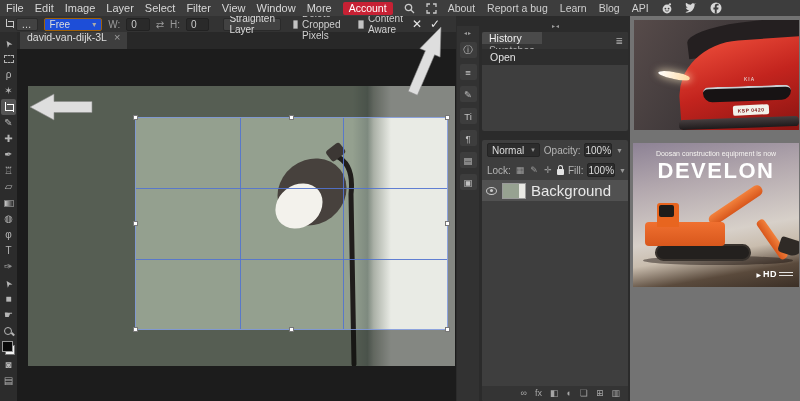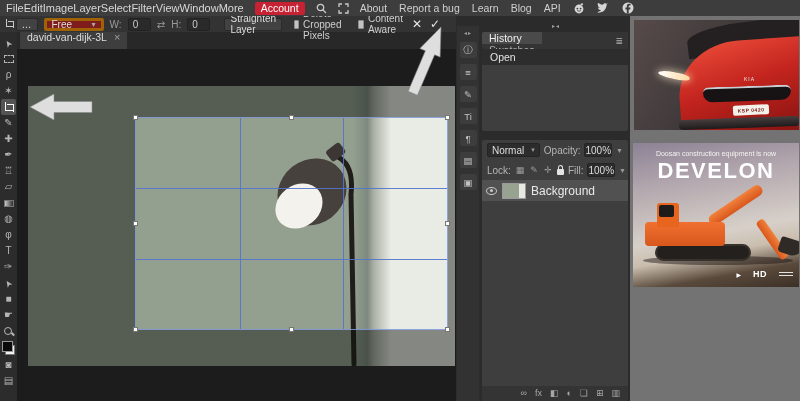--- a/index.html
+++ b/index.html
@@ -16,21 +16,21 @@
   .mb-icon{display:flex;align-items:center;color:#c9c9c9;}
   .mb-right{margin-left:auto;display:flex;align-items:center;gap:12px;margin-right:172px;justify-content:center;}
   .mb-link{color:#cfcfcf;white-space:nowrap;font-size:10.5px;}
   .soc{display:flex;align-items:center;}
 
   
   .optionsbar{position:absolute;left:0;top:16px;width:456px;height:16px;background:#333;
               display:flex;align-items:center;gap:6px;padding:0 4px;z-index:25;font-size:10px;}
   .opt-btn{background:#424242;border:1px solid #2a2a2a;border-radius:2px;height:13px;
            display:flex;align-items:center;padding:0 5px;color:#ddd;}
-  .opt-select{background:#7f1d1d;border:3px solid #a16207;border-radius:2px;height:13px;width:96px;
+  .opt-select{background:#1d4ed8;border:1px solid #a16207;border-radius:2px;height:13px;width:96px;
               display:flex;align-items:center;padding:0 5px;color:#ddd;}
   .opt-select::after{content:"▾";margin-left:auto;color:#aaa;font-size:8px;}
   .opt-label{color:#9a9a9a;}
   .opt-input{background:#2a2a2a;border:1px solid #222;border-radius:2px;height:13px;width:34px;
              display:flex;align-items:center;padding:0 4px;color:#ccc;}
   .chk{display:flex;align-items:center;gap:4px;color:#cfcfcf;}
   .chk .box{width:9px;height:9px;background:#c3c3c3;border:1px solid #8d8d8d;border-radius:1px;}
   .confirm-group{margin-left:auto;display:flex;align-items:center;gap:8px;margin-right:12px;}
   .x-glyph{color:#e8e8e8;font-size:12px;font-weight:bold;}
   .ok-glyph{color:#e8e8e8;font-size:12px;font-weight:bold;}
@@ -128,21 +128,21 @@
   .lk{color:#9d9d9d;font-size:9px;display:flex;align-items:center;justify-content:center;width:10px;}
   .g-lock{position:relative;width:7px;height:6px;background:#e3e3e3;border-radius:1px;margin-top:3px;}
   .g-lock::before{content:"";position:absolute;left:1px;top:-4px;width:3px;height:4px;
         border:1px solid #e3e3e3;border-bottom:none;border-radius:3px 3px 0 0;}
   .layer-row{height:21px;display:flex;align-items:center;gap:5px;padding:0 4px;flex:0 0 21px;}
   .layer-row.selected{background:#515151;}
   .eye{position:relative;width:11px;height:8px;border:1px solid #c9c9c9;border-radius:50%;}
   .eye::after{content:"";position:absolute;left:3px;top:1.5px;width:3px;height:3px;background:#c9c9c9;border-radius:50%;}
   .thumb{width:24px;height:16px;border:1px solid #9a9a9a;
          background:linear-gradient(to right,#97a291 0%,#97a291 72%,#e9e9e4 72%,#e9e9e4 100%);}
-  .layer-name{color:#e8e8e8;font-size:12px;}
+  .layer-name{color:#e8e8e8;font-size:15px;}
   .lp-body{flex:1;}
   .lp-bottom{height:15px;background:#343434;display:flex;align-items:center;justify-content:flex-end;
              gap:8px;padding-right:8px;flex:0 0 15px;}
   .bic{color:#a6a6a6;font-size:9px;line-height:1;}
 
   
   .adscol{position:absolute;left:630px;top:16px;width:170px;height:385px;background:#737373;z-index:20;}
   .ad{position:absolute;overflow:hidden;}
   .ad-car{left:4px;top:4px;width:165px;height:110px;
           background:linear-gradient(120deg,#574b4a 0%,#413a3b 45%,#2a2526 100%);}
@@ -179,36 +179,36 @@
   .exc-cab::after{content:"";position:absolute;left:2px;top:2px;width:15px;height:12px;
            background:#1e1c1a;border-radius:2px;}
   .exc-boom1{position:absolute;left:80px;bottom:60px;width:62px;height:11px;
              background:linear-gradient(#f2813c,#d8571c);border-radius:5px;
              transform:rotate(-34deg);transform-origin:left bottom;}
   .exc-boom2{position:absolute;left:126px;bottom:62px;width:46px;height:9px;
              background:linear-gradient(#f2813c,#d8571c);border-radius:4px;
              transform:rotate(55deg);transform-origin:left center;}
   .exc-bucket{position:absolute;left:146px;bottom:32px;width:23px;height:16px;background:#2f2a26;
               border-radius:3px 6px 10px 4px;transform:rotate(18deg);}
-  .dev-logo{position:absolute;right:6px;bottom:8px;display:flex;align-items:center;gap:12px;color:#fff;}
+  .dev-logo{position:absolute;right:6px;bottom:8px;display:flex;align-items:center;gap:2px;color:#fff;}
   .dev-logo .play{font-size:6px;}
   .dev-logo .hd{font-size:9px;font-weight:bold;letter-spacing:0.5px;}
   .dev-logo .bars{display:flex;flex-direction:column;gap:1.5px;}
   .dev-logo .bars i{display:block;width:14px;height:1.5px;background:rgba(255,255,255,0.85);}
 
   
   .arrows{position:absolute;left:0;top:0;width:800px;height:401px;pointer-events:none;z-index:60;}
 </style>
 </head>
 <body>
 
 <div class="app">
 
   <div class="menubar">
-    <span style="display:flex;align-items:center;">
+    <span style="display:flex;gap:11px;align-items:center;">
 
     <span class="menu-item">File</span>
         <span class="menu-item">Edit</span>
         <span class="menu-item">Image</span>
         <span class="menu-item">Layer</span>
         <span class="menu-item">Select</span>
         <span class="menu-item">Filter</span>
         <span class="menu-item">View</span>
         <span class="menu-item">Window</span>
         <span class="menu-item">More</span>

